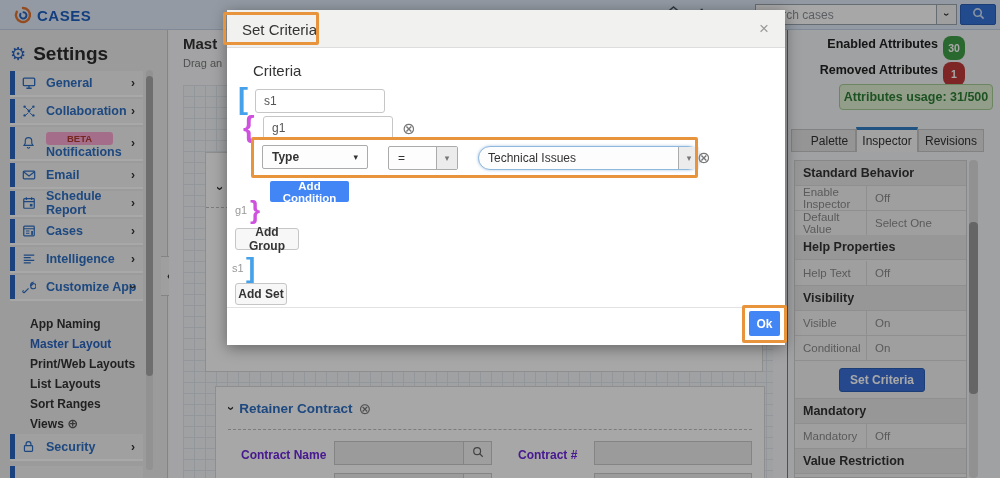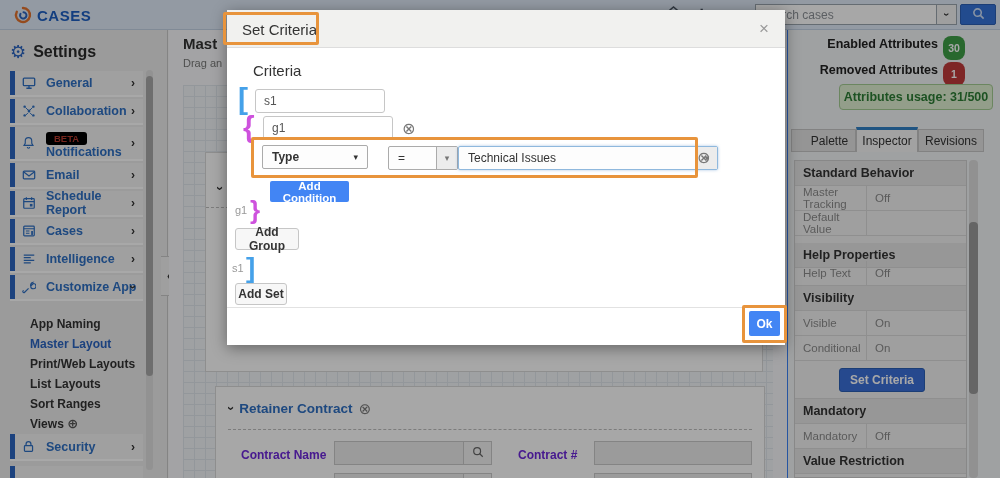--- a/index.html
+++ b/index.html
@@ -14,27 +14,27 @@
   .tb-icon { position:absolute; top:5px; color:#4b5563; }
   .search-input { position:absolute; left:755px; top:4px; width:181px; height:21px; border:1px solid #9aa4ad; border-right:none; background:#fdfdfd; font-size:12px; padding:0 7px; color:#333; font-family:inherit; }
   .search-input::placeholder { color:#8b9096; }
   .search-caret { position:absolute; left:936px; top:4px; width:21px; height:21px; border:1px solid #9aa4ad; background:#f2f2f2; color:#333; display:flex; align-items:center; justify-content:center; font-size:10px; font-weight:bold; cursor:pointer; }
   .search-btn { position:absolute; left:960px; top:4px; width:36px; height:21px; background:#3472d8; border:1px solid #2b5fb4; border-radius:2px; display:flex; align-items:center; justify-content:center; cursor:pointer; }
 
   
   .sidebar { position:absolute; left:0; top:30px; width:168px; height:448px; background:#ebebeb; border-right:1px solid #c9c9c9; }
   .settings-head { position:absolute; left:10px; top:13px; display:flex; align-items:center; gap:7px; }
   .gear-glyph { font-size:18px; color:#2b64c0; line-height:1; }
-  .settings-title { font-size:16px; font-weight:bold; color:#2b2b2b; }
+  .settings-title { font-size:19px; font-weight:bold; color:#2b2b2b; }
   .nav-item { position:absolute; left:10px; width:133px; background:#f3f3f3; border-bottom:2px solid #fff; display:flex; align-items:center; cursor:pointer; }
   .nav-bar { position:absolute; left:0; top:0; bottom:0; width:5px; background:#2b64c0; }
   .nav-icon { position:absolute; left:12px; color:#2e6fc2; display:flex; }
   .nav-label { position:absolute; left:36px; font-size:12.5px; font-weight:bold; color:#2e6fc2; }
   .nav-chev { position:absolute; right:8px; font-size:12px; font-weight:bold; color:#333; }
-  .beta-badge { position:absolute; left:36px; top:5px; background:#000000; color:#b43a2e; font-size:9.5px; font-weight:bold; padding:1px 8px; border-radius:3px; }
+  .beta-badge { position:absolute; left:36px; top:5px; background:#f9a8d4; color:#b43a2e; font-size:9.5px; font-weight:bold; padding:1px 21px; border-radius:3px; }
   .sub-item { position:absolute; left:30px; font-size:12px; font-weight:bold; color:#333; cursor:pointer; }
   .sub-item.active { color:#2b64c0; }
   .plus-glyph { color:#555; font-size:13px; }
   .side-scroll-track { position:absolute; left:146px; top:40px; width:7px; height:400px; background:#dedede; border-radius:4px; }
   .side-scroll-thumb { position:absolute; left:146px; top:46px; width:7px; height:300px; background:#a8a8a8; border-radius:4px; }
   .collapse-handle { position:absolute; left:161px; top:256px; width:17px; height:40px; background:#f2f2f2; border:1px solid #c9c9c9; border-left:none; border-radius:0 4px 4px 0; display:flex; align-items:center; justify-content:center; font-size:12px; font-weight:bold; color:#333; cursor:pointer; }
 
   
   .main-area { position:absolute; left:169px; top:30px; width:618px; height:448px; background:#f7f8fa; overflow:hidden; }
   .main-title { position:absolute; left:14px; top:5px; font-size:15px; font-weight:bold; color:#333; white-space:nowrap; }
@@ -309,27 +309,28 @@
       </div>
     <div class="tab" style="left:130px;width:66px;">
         <span>Revisions</span>
       </div>
 
     <div class="prop-table">
       <div class="p-row p-head" style="top:0;height:25px;">
           <span>Standard Behavior</span>
         </div>
       <div class="p-row" style="top:25px;height:25px;">
-        <span class="p-cell-l">Master Tracking</span>
+        <span class="p-cell-l">Enable Inspector</span>
         <span class="p-cell-v">Off</span>
       </div>
       <div class="p-row" style="top:50px;height:25px;">
         <span class="p-cell-l">Default Value</span>
-      </div>
-      <div class="p-row p-head" style="top:82px;height:25px;">
+        <span class="p-cell-v">Select One</span>
+      </div>
+      <div class="p-row p-head" style="top:74px;height:25px;">
           <span>Help Properties</span>
         </div>
       <div class="p-row" style="top:100px;height:25px;">
         <span class="p-cell-l">Help Text</span>
         <span class="p-cell-v">Off</span>
       </div>
       <div class="p-row p-head" style="top:125px;height:25px;">
           <span>Visibility</span>
         </div>
       <div class="p-row" style="top:150px;height:25px;">
@@ -376,21 +377,21 @@
     <span class="m-x" style="left:175px;top:111px;">⊗</span>
 
     <div class="sel" style="left:35px;top:135px;width:106px;">
       <span class="sel-text" style="font-weight:bold;">Type</span>
       <span class="sel-caret-plain">▾</span>
     </div>
     <div class="sel" style="left:161px;top:136px;width:70px;">
       <span class="sel-text">=</span>
       <span class="sel-caret-seg">▾</span>
     </div>
-    <div class="sel" style="left:231px;top:136px;width:260px;border-color:#8fb8dd;box-shadow:0 0 3px rgba(80,140,200,.5);">
+    <div class="sel" style="left:251px;top:136px;width:222px;border-color:#8fb8dd;box-shadow:0 0 3px rgba(80,140,200,.5);border-radius:12px;">
       <span class="sel-text">Technical Issues</span>
       <span class="sel-caret-seg">▾</span>
     </div>
     <span class="m-x" style="left:470px;top:140px;">⊗</span>
 
     <button class="btn-blue" style="left:43px;top:171px;width:79px;height:21px;">Add Condition</button>
 
     <span class="tag-sm" style="left:8px;top:194px;">g1</span>
     <span class="bracket pink" style="left:23px;top:187px;font-size:26px;">}</span>
 

